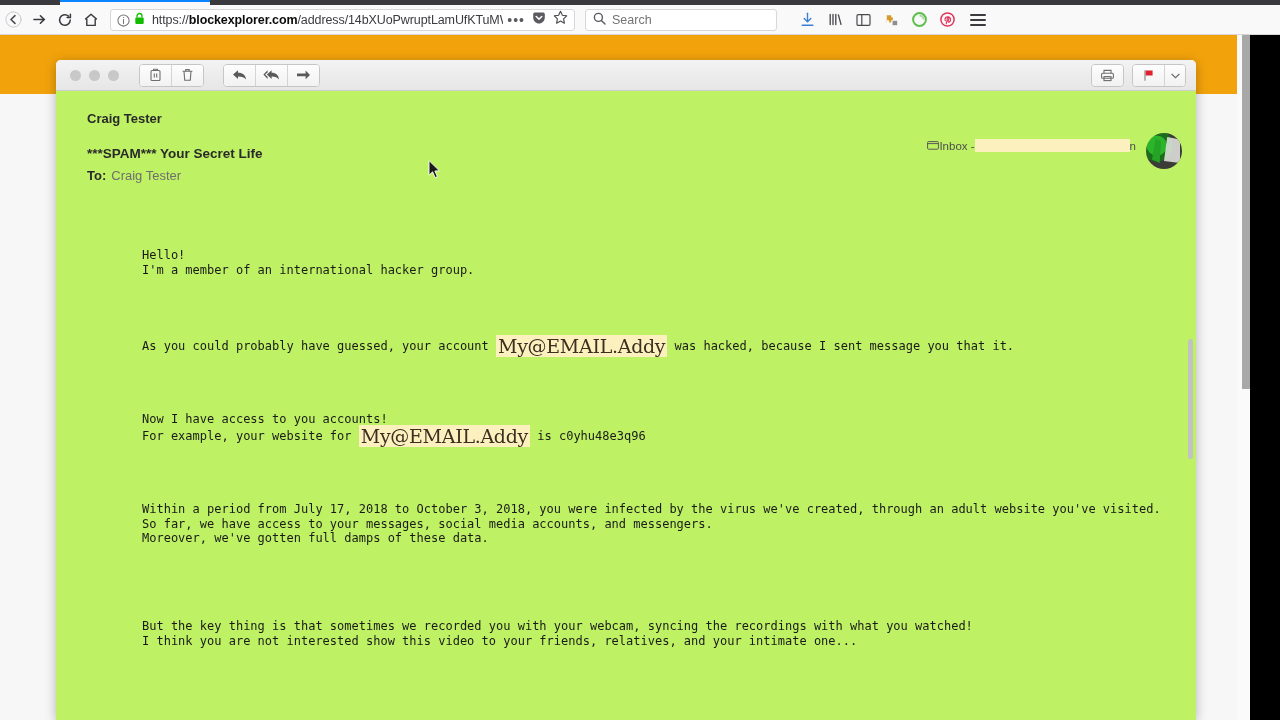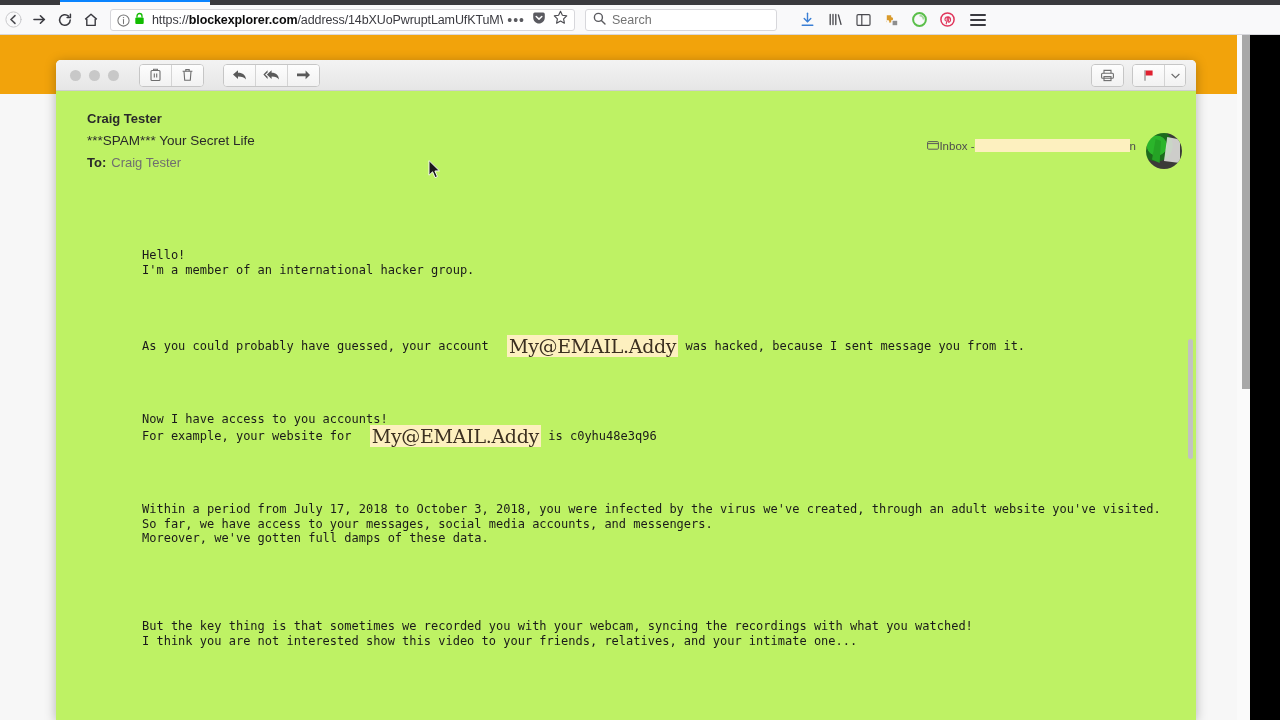--- a/index.html
+++ b/index.html
@@ -107,21 +107,21 @@
     width: 31px; height: 21px; display: flex; align-items: center; justify-content: center;
     border-right: 1px solid #d4d4d4; color: #6d6d6d; background: linear-gradient(#fdfdfd,#f2f2f2);
   }
   .btngroup .b:last-child { border-right: none; }
   .btngroup.spaced { margin-left: 19px; }
   .tb-right { position: absolute; right: 10px; top: 4px; display:flex; gap: 8px; }
 
   .mail-body { position: relative; height: 681px; background: #bef264; overflow: hidden; }
   .mail-head { position: relative; padding: 20px 0 0 31px; }
   .sender { font-size: 13px; font-weight: 700; color: #2a2a2a; }
-  .subject { font-size: 13.5px; font-weight: 400; color: #2a2a2a; margin-top: 7px; }
+  .subject { font-size: 13.5px; font-weight: 700; color: #2a2a2a; margin-top: 20px; }
   .torow { font-size: 13px; margin-top: 7px; color: #2a2a2a; }
   .torow .lab { font-weight: 700; }
   .torow .val { color: #6f6f6f; margin-left: 5px; }
 
   .folderbox {
     position: absolute; right: 60px; top: 48px; display: flex; align-items: center; gap: 0;
     font-size: 11.5px; color: #4d4d4d; white-space: nowrap;
   }
   .folder-redact {
     display: inline-block; width: 155px; height: 13px; background: #fdf0bf; vertical-align: middle;
@@ -140,21 +140,21 @@
     position: absolute; left: 86px; top: 128px; right: 20px;
     font-family: "DejaVu Sans Mono", monospace;
     font-size: 12px; line-height: 14.6px; color: #1a1a1a; white-space: pre-wrap;
   }
   .mail-text p { margin: 0 0 14.6px 0; }
   .mail-text p:last-child { margin-bottom: 12px; }
 
   .redact-email {
     font-family: "DejaVu Serif", serif; font-size: 19px; color: #3b2f20;
     background: #fdf0bf; padding: 0 2px; letter-spacing: -0.3px;
-    position: relative; top: 3px; margin-left: 11px;
+    position: relative; top: 3px;
   }
 
   .mail-scroll-thumb {
     position: absolute; right: 3px; top: 248px; width: 5px; height: 120px;
     background: #c2c2c2; border-radius: 3px;
   }
 
   
   .cursor { position: absolute; left: 428px; top: 160px; width: 14px; height: 20px; }
 </style>
@@ -266,21 +266,21 @@
       </div>
       <div class="avatar">
           <span class="a2"></span>
           <span class="a3"></span>
         </div>
 
       <div class="mail-text">
         <p><span>Hello!</span>
 <span>I'm a member of an international hacker group.</span></p>
 
-        <p><span>As you could probably have guessed, your account </span><span class="redact-email">My@EMAIL.Addy</span><span> was hacked, because I sent message you from it.</span></p>
+        <p><span>As you could probably have guessed, your account </span><span class="redact-email">My@EMAIL.Addy</span><span> was hacked, because I sent message you that it.</span></p>
 
         <p><span>Now I have access to you accounts!</span>
 <span>For example, your website for </span><span class="redact-email">My@EMAIL.Addy</span><span> is c0yhu48e3q96</span></p>
 
         <p><span>Within a period from July 17, 2018 to October 3, 2018, you were infected by the virus we've created, through an adult website you've visited.</span>
 <span>So far, we have access to your messages, social media accounts, and messengers.</span>
 <span>Moreover, we've gotten full damps of these data.</span></p>
 
 
         <p><span>But the key thing is that sometimes we recorded you with your webcam, syncing the recordings with what you watched!</span>

